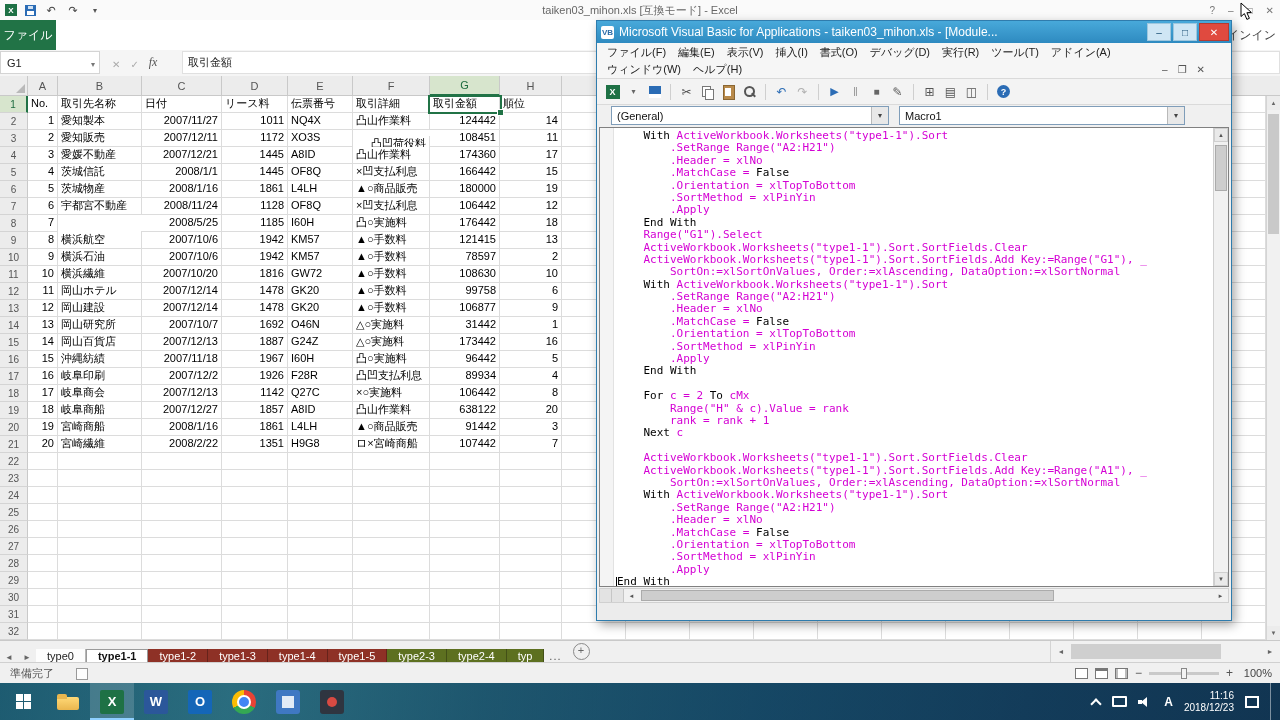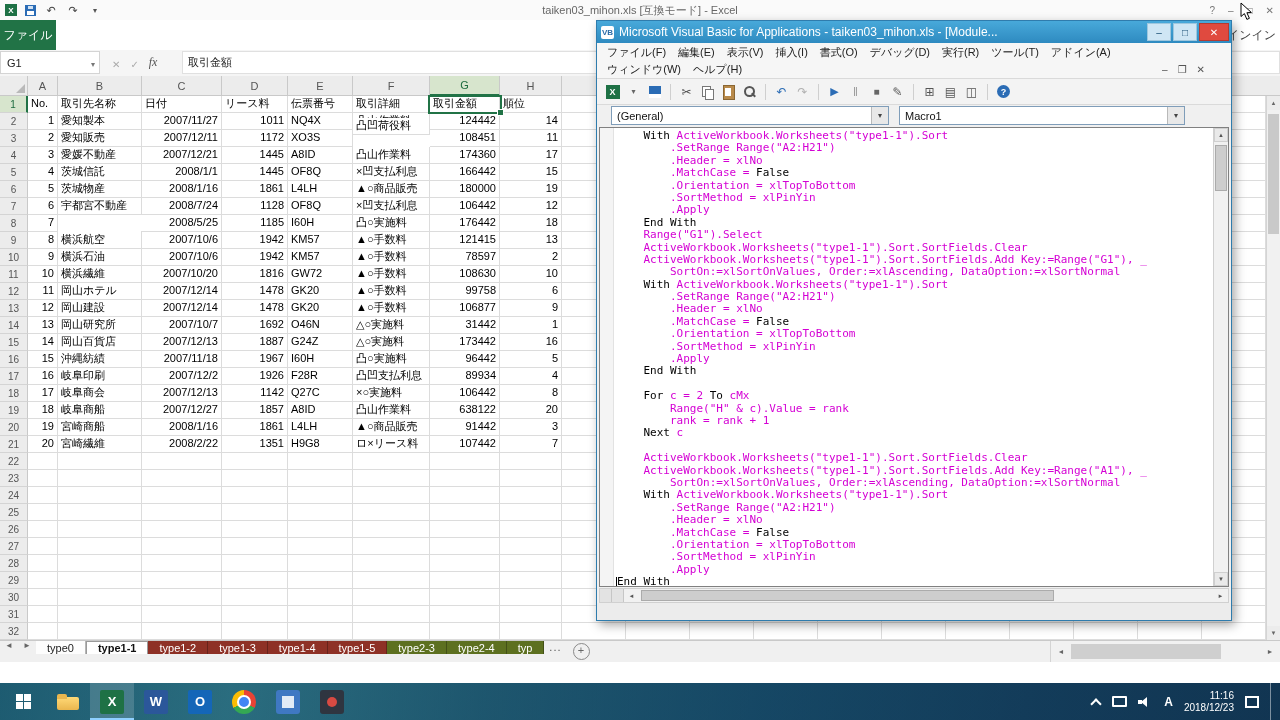--- a/index.html
+++ b/index.html
@@ -62,21 +62,21 @@
   #sel-box{position:absolute;left:400px;top:-1px;width:74px;height:19px;border:2px solid #217346;box-sizing:border-box;z-index:5;pointer-events:none}
   #sel-box::after{content:"";position:absolute;right:-4px;bottom:-4px;width:5px;height:5px;background:#217346;border:1px solid #fff}
   #v-scroll{position:absolute;right:0;top:20px;width:14px;bottom:0;background:#f1f1f1;border-left:1px solid #d4d4d4;box-sizing:border-box}
   .vs-up,.vs-down{position:absolute;left:0;width:13px;height:14px;background:#ececec;display:flex;align-items:center;justify-content:center}
   .vs-up{top:0}.vs-down{bottom:0}
   .vs-up::after{content:"▲";font-size:6px;color:#666}
   .vs-down::after{content:"▼";font-size:6px;color:#666}
   .vs-thumb{position:absolute;left:1px;top:18px;width:11px;height:120px;background:#c9c9c9}
 
   
-  #xl-tabs{position:absolute;left:0;top:640px;width:1280px;height:22px;background:#f0f0f0;border-top:1px solid #c9c9c9;box-sizing:border-box;display:flex;align-items:flex-start}
+  #xl-tabs{position:absolute;left:0;top:640px;width:1280px;height:22px;background:#f0f0f0;border-top:1px solid #c9c9c9;box-sizing:border-box;display:flex;align-items:flex-end}
   .tabnav{width:18px;display:flex;align-items:center;justify-content:center}
   .tn-left::after{content:"◄";font-size:8px;color:#666}
   .tn-right::after{content:"►";font-size:8px;color:#666}
   #stabs{display:flex;align-items:stretch}
   .stab{padding:0 11px;font-size:11px;display:flex;align-items:center;border-right:1px solid rgba(0,0,0,.28);white-space:nowrap}
   .stab.plain{background:#fdfdfd;color:#222}
   .stab.active{background:#fff;color:#111;font-weight:bold;border:1px solid #9a9a9a;border-bottom:none}
   .stab.red{background:#8e3126;color:#fff}
   .stab.green{background:#5d7020;color:#fff}
   #tab-ellipsis{display:flex;align-items:center;padding:0 5px;font-size:11px;color:#555;letter-spacing:1px}
@@ -326,21 +326,21 @@
         <div class="cell num" style="left: 194px; top: 17px; width: 66px;">1011</div>
         <div class="cell" style="left: 260px; top: 17px; width: 65px;">NQ4X</div>
         <div class="cell" style="left: 325px; top: 17px; width: 77px;">凸山作業料</div>
         <div class="cell num" style="left: 402px; top: 17px; width: 70px;">124442</div>
         <div class="cell num" style="left: 472px; top: 17px; width: 62px;">14</div>
         <div class="cell num" style="left: 0px; top: 34px; width: 30px;">2</div>
         <div class="cell" style="left: 30px; top: 34px; width: 84px;">愛知販売</div>
         <div class="cell num" style="left: 114px; top: 34px; width: 80px;">2007/12/11</div>
         <div class="cell num" style="left: 194px; top: 34px; width: 66px;">1172</div>
         <div class="cell" style="left: 260px; top: 34px; width: 65px;">XO3S</div>
-        <div class="cell" style="left: 325px; top: 22px; width: 77px;">凸凹荷役料</div>
+        <div class="cell" style="left: 325px; top: 40px; width: 77px; text-align: right;">凸凹荷役料</div>
         <div class="cell num" style="left: 402px; top: 34px; width: 70px;">108451</div>
         <div class="cell num" style="left: 472px; top: 34px; width: 62px;">11</div>
         <div class="cell num" style="left: 0px; top: 51px; width: 30px;">3</div>
         <div class="cell" style="left: 30px; top: 51px; width: 84px;">愛媛不動産</div>
         <div class="cell num" style="left: 114px; top: 51px; width: 80px;">2007/12/21</div>
         <div class="cell num" style="left: 194px; top: 51px; width: 66px;">1445</div>
         <div class="cell" style="left: 260px; top: 51px; width: 65px;">A8ID</div>
         <div class="cell" style="left: 325px; top: 51px; width: 77px;">凸山作業料</div>
         <div class="cell num" style="left: 402px; top: 51px; width: 70px;">174360</div>
         <div class="cell num" style="left: 472px; top: 51px; width: 62px;">17</div>
@@ -355,21 +355,21 @@
         <div class="cell num" style="left: 0px; top: 85px; width: 30px;">5</div>
         <div class="cell" style="left: 30px; top: 85px; width: 84px;">茨城物産</div>
         <div class="cell num" style="left: 114px; top: 85px; width: 80px;">2008/1/16</div>
         <div class="cell num" style="left: 194px; top: 85px; width: 66px;">1861</div>
         <div class="cell" style="left: 260px; top: 85px; width: 65px;">L4LH</div>
         <div class="cell" style="left: 325px; top: 85px; width: 77px;">▲○商品販売</div>
         <div class="cell num" style="left: 402px; top: 85px; width: 70px;">180000</div>
         <div class="cell num" style="left: 472px; top: 85px; width: 62px;">19</div>
         <div class="cell num" style="left: 0px; top: 102px; width: 30px;">6</div>
         <div class="cell" style="left: 30px; top: 102px; width: 84px;">宇都宮不動産</div>
-        <div class="cell num" style="left: 114px; top: 102px; width: 80px;">2008/7/24</div>
+        <div class="cell num" style="left: 114px; top: 102px; width: 80px;">2008/11/24</div>
         <div class="cell num" style="left: 194px; top: 102px; width: 66px;">1128</div>
         <div class="cell" style="left: 260px; top: 102px; width: 65px;">OF8Q</div>
         <div class="cell" style="left: 325px; top: 102px; width: 77px;">×凹支払利息</div>
         <div class="cell num" style="left: 402px; top: 102px; width: 70px;">106442</div>
         <div class="cell num" style="left: 472px; top: 102px; width: 62px;">12</div>
         <div class="cell num" style="left: 0px; top: 119px; width: 30px;">7</div>
         <div class="cell" style="left: 30px; top: 135px; width: 84px;">宇部工業</div>
         <div class="cell num" style="left: 114px; top: 119px; width: 80px;">2008/5/25</div>
         <div class="cell num" style="left: 194px; top: 119px; width: 66px;">1185</div>
         <div class="cell" style="left: 260px; top: 119px; width: 65px;">I60H</div>
@@ -470,21 +470,21 @@
         <div class="cell num" style="left: 194px; top: 323px; width: 66px;">1861</div>
         <div class="cell" style="left: 260px; top: 323px; width: 65px;">L4LH</div>
         <div class="cell" style="left: 325px; top: 323px; width: 77px;">▲○商品販売</div>
         <div class="cell num" style="left: 402px; top: 323px; width: 70px;">91442</div>
         <div class="cell num" style="left: 472px; top: 323px; width: 62px;">3</div>
         <div class="cell num" style="left: 0px; top: 340px; width: 30px;">20</div>
         <div class="cell" style="left: 30px; top: 340px; width: 84px;">宮崎繊維</div>
         <div class="cell num" style="left: 114px; top: 340px; width: 80px;">2008/2/22</div>
         <div class="cell num" style="left: 194px; top: 340px; width: 66px;">1351</div>
         <div class="cell" style="left: 260px; top: 340px; width: 65px;">H9G8</div>
-        <div class="cell" style="left: 325px; top: 340px; width: 77px;">ロ×リース料</div>
+        <div class="cell" style="left: 325px; top: 340px; width: 77px;">ロ×宮崎商船</div>
         <div class="cell num" style="left: 402px; top: 340px; width: 70px;">107442</div>
         <div class="cell num" style="left: 472px; top: 340px; width: 62px;">7</div>
         <div class="cell num" style="left: 0px; top: 357px; width: 30px;"></div>
         <div class="cell" style="left: 30px; top: 357px; width: 84px;"></div>
         <div class="cell num" style="left: 114px; top: 357px; width: 80px;"></div>
         <div class="cell num" style="left: 194px; top: 357px; width: 66px;"></div>
         <div class="cell" style="left: 260px; top: 357px; width: 65px;"></div>
         <div class="cell" style="left: 325px; top: 357px; width: 77px;"></div>
         <div class="cell num" style="left: 402px; top: 357px; width: 70px;"></div>
         <div class="cell num" style="left: 472px; top: 357px; width: 62px;"></div>
@@ -592,20 +592,35 @@
       </div>
     <span id="tab-ellipsis">...</span>
     <span id="new-sheet">+</span>
     <div id="sheet-hscroll">
       <span class="shs-l"></span>
       <span id="shs-thumb"></span>
       <span class="shs-r"></span>
     </div>
   </div>
 
+  <div id="xl-status">
+    <span id="status-ready">準備完了</span>
+    <span id="status-macro"></span>
+    <div id="status-right">
+      <span class="viewico v1"></span>
+      <span class="viewico v2"></span>
+      <span class="viewico v3"></span>
+      <span id="zoom-minus"></span>
+      <span id="zoom-slider">
+          <span class="thumb"></span>
+        </span>
+      <span id="zoom-plus"></span>
+      <span id="zoom-label">100%</span>
+    </div>
+  </div>
 
   <div id="vba">
     <div id="vba-title">
       <span class="vico"></span>
       <span id="vba-title-text">Microsoft Visual Basic for Applications - taiken03_mihon.xls - [Module...</span>
       <span id="vba-btns">
         <span class="vbtn mn"></span>
         <span class="vbtn mx"></span>
         <span class="vbtn close"></span>
       </span>

